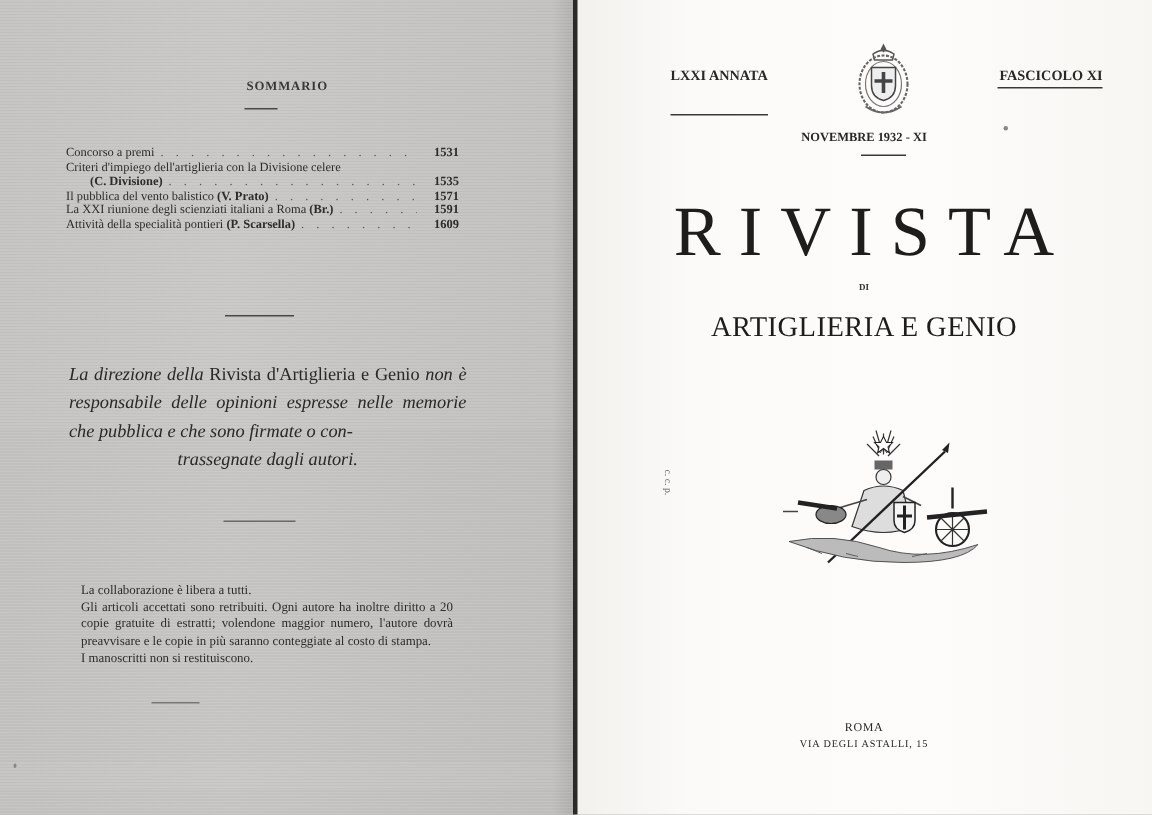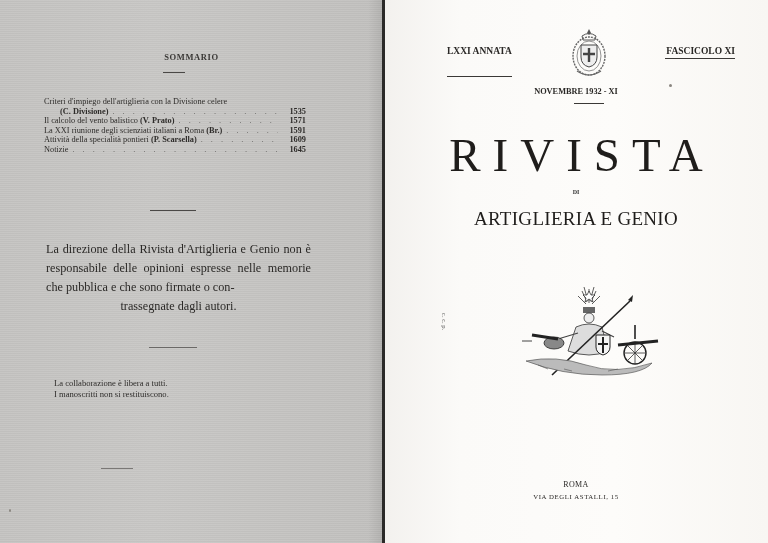--- a/index.html
+++ b/index.html
@@ -45,21 +45,21 @@
   }
   .toc-row .d::before { content:". . . . . . . . . . . . . . . . . . . . . . . . . . . . . . . . . . . . . . . . . . . . ."; }
   .toc-row .p { flex:0 0 auto; font-weight:bold; width:24px; text-align:right; }
   .toc-row.cont .t { padding-left:16px; }
   .b { font-weight:bold; }
 
   .disclaimer {
     position:absolute; left:46px; top:240px; width:265px;
     font-size:12.2px; line-height:19px; text-align:justify; color:#2a2826;
   }
-  .disclaimer .i { }
+  .disclaimer .i { font-style:italic; }
   .disclaimer .last { display:block; text-align:center; }
 
   .collab {
     position:absolute; left:54px; top:378px; width:248px;
     font-size:8.6px; line-height:11.2px; text-align:justify; color:#2e2c2a;
   }
   .collab p { margin:0; text-indent:0; }
 
   
   .annata {
@@ -105,62 +105,63 @@
 </style>
 </head>
 <body>
 
 <div class="page-left">
   <div class="sommario-title">SOMMARIO</div>
   <div class="short-rule" style="left:163px; top:72px; width:22px;"></div>
 
   <div class="toc">
     <div class="toc-row">
+      <span class="t">Concorso a premi</span>
+      <span class="d"></span>
+      <span class="p">1531</span>
+    </div>
+    <div class="toc-row">
       <span class="t">Criteri d'impiego dell'artiglieria con la Divisione celere</span>
     </div>
     <div class="toc-row cont">
       <span class="t b">(C. Divisione)</span>
       <span class="d"></span>
       <span class="p">1535</span>
     </div>
     <div class="toc-row">
-      <span class="t"><span>Il calcolo del vento balistico</span> <span class="b">(V. Prato)</span></span>
+      <span class="t"><span>Il pubblica del vento balistico</span> <span class="b">(V. Prato)</span></span>
       <span class="d"></span>
       <span class="p">1571</span>
     </div>
     <div class="toc-row">
       <span class="t"><span>La XXI riunione degli scienziati italiani a Roma</span> <span class="b">(Br.)</span></span>
       <span class="d"></span>
       <span class="p">1591</span>
     </div>
     <div class="toc-row">
       <span class="t"><span>Attività della specialità pontieri</span> <span class="b">(P. Scarsella)</span></span>
       <span class="d"></span>
       <span class="p">1609</span>
-    </div>
-    <div class="toc-row">
-      <span class="t">Notizie</span>
-      <span class="d"></span>
-      <span class="p">1645</span>
     </div>
   </div>
 
   <div class="short-rule" style="left:150px; top:210px; width:46px;"></div>
 
   <div class="disclaimer">
     <span class="i">La direzione della</span>
     <span>Rivista d'Artiglieria e Genio</span>
     <span class="i">non è responsabile delle opinioni espresse nelle memorie che pubblica e che sono firmate o con-</span>
     <span class="i last">trassegnate dagli autori.</span>
   </div>
 
   <div class="short-rule" style="left:149px; top:347px; width:48px; background:#6a6866;"></div>
 
   <div class="collab">
-    <p style="padding-left:0;">La collaborazione è libera a tutti.</p>
+    <p style="padding-left:0;margin-top:10px;">La collaborazione è libera a tutti.</p>
+    <p style="text-indent:0;">Gli articoli accettati sono retribuiti. Ogni autore ha inoltre diritto a 20 copie gratuite di estratti; volendone maggior numero, l'autore dovrà preavvisare e le copie in più saranno conteggiate al costo di stampa.</p>
     <p>I manoscritti non si restituiscono.</p>
   </div>
 
   <div class="short-rule" style="left:101px; top:468px; width:32px; background:#7a7876;"></div>
   <div class="speck" style="left:9px; top:509px; width:2px; height:3px;"></div>
 </div>
 
 <div class="spine-shadow"></div>
 
 <div class="page-right"></div>

